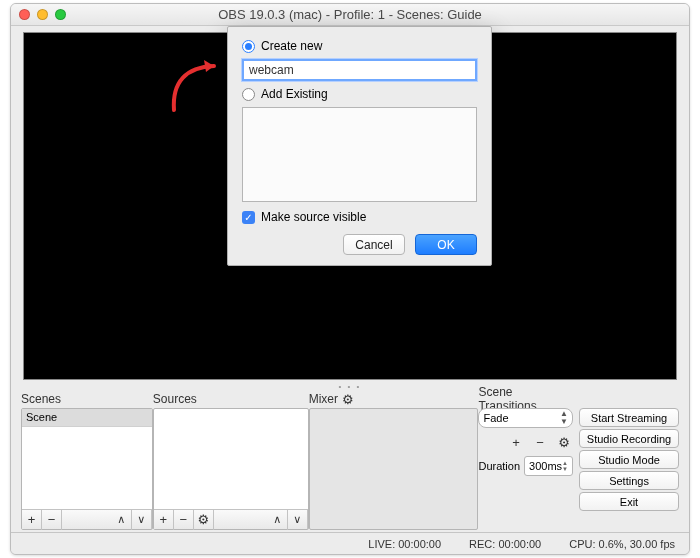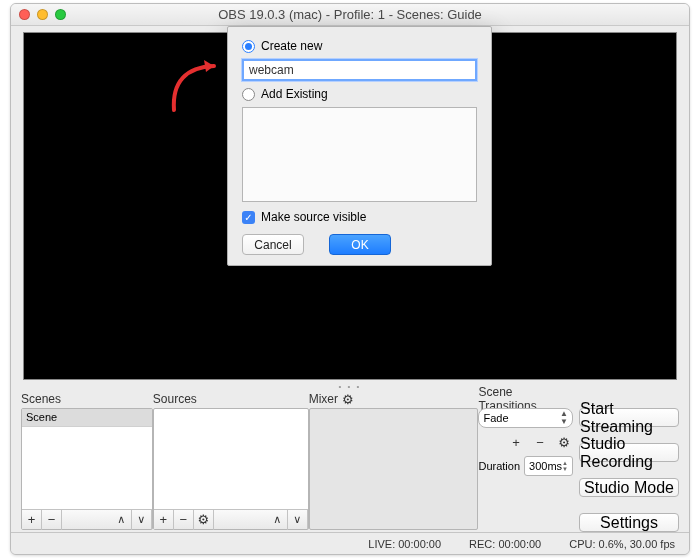--- a/index.html
+++ b/index.html
@@ -25,36 +25,36 @@
   .tbtn { width: 20px; height: 20px; border-right: 1px solid #c3c3c3; display: flex; align-items: center; justify-content: center; font-size: 13px; color: #333; cursor: pointer; }
   .gear { font-size: 13px; }
   .chev { font-size: 11px; }
   .transitions-body { display: flex; flex-direction: column; gap: 6px; padding-top: 0; }
   .select { height: 20px; border: 1px solid #b5b5b5; border-radius: 8px; background: #fff; font-size: 11px; padding: 1px 4px; display: flex; align-items: center; justify-content: space-between; }
   .mini-row { display: flex; align-items: center; gap: 6px; justify-content: flex-end; }
   .mini-btn { width: 18px; height: 16px; display: flex; align-items: center; justify-content: center; font-size: 13px; color: #333; cursor: pointer; }
   .dur-row { display: flex; align-items: center; gap: 4px; font-size: 11px; }
   .dur-input { flex: 1; height: 20px; border: 1px solid #b5b5b5; border-radius: 3px; background: #fff; font-size: 11px; padding: 1px 4px; display: flex; align-items: center; justify-content: space-between; }
   .stepper { display: flex; flex-direction: column; font-size: 6px; line-height: 6px; color: #666; }
-  .ctrl-btn { height: 19px; border: 1px solid #b5b5b5; border-radius: 4px; background: linear-gradient(#ffffff,#f2f2f2); font-size: 16px; display: flex; align-items: center; justify-content: center; margin-bottom: 16px; cursor: pointer; }
+  .ctrl-btn { height: 19px; border: 1px solid #b5b5b5; border-radius: 4px; background: linear-gradient(#ffffff,#f2f2f2); font-size: 11px; display: flex; align-items: center; justify-content: center; margin-bottom: 2px; cursor: pointer; }
   .statusbar { position: absolute; left: 0; right: 0; bottom: 0; height: 22px; border-top: 1px solid #c5c5c5; background: #ececec; display: flex; align-items: center; font-size: 11px; color: #333; }
   .status-seg { padding: 0 14px; }
   .status-spacer { flex: 1; }
 
   
   .dialog { position: absolute; left: 216px; top: 22px; width: 265px; height: 240px; background: #ececec; border: 1px solid #b0b0b0; border-radius: 2px; box-shadow: 0 8px 24px rgba(0,0,0,0.3); padding: 12px 14px 10px 14px; display: flex; flex-direction: column; gap: 6px; }
   .radio-row { display: flex; align-items: center; gap: 6px; font-size: 12px; }
   .radio { width: 13px; height: 13px; border-radius: 50%; border: 1px solid #888; background: #fff; display: flex; align-items: center; justify-content: center; }
   .radio.on { border-color: #2a7fff; }
   .radio.on::after { content: ""; width: 7px; height: 7px; background: #2a7fff; border-radius: 50%; }
   .text-input { height: 22px; border: 2px solid #6fa8ff; outline: 1px solid #b5d0ff; background: #fff; font-size: 12px; padding: 2px 5px; color: #333; }
   .listbox { flex: 1; border: 1px solid #b5b5b5; background: #fbfbfb; min-height: 70px; }
   .check-row { display: flex; align-items: center; gap: 6px; font-size: 12px; margin-top: 2px; }
   .check { width: 13px; height: 13px; border-radius: 3px; background: #3b82f6; display: flex; align-items: center; justify-content: center; color: #fff; font-size: 10px; }
-  .dialog-buttons { display: flex; gap: 25px; justify-content: flex-start; margin-top: 4px; }
+  .dialog-buttons { display: flex; gap: 10px; justify-content: flex-end; margin-top: 4px; }
   .btn { height: 21px; min-width: 62px; border-radius: 4px; font-size: 12px; display: flex; align-items: center; justify-content: center; cursor: pointer; }
   .btn.cancel { background: linear-gradient(#ffffff,#f1f1f1); border: 1px solid #b5b5b5; color: #222; }
   .btn.ok { background: linear-gradient(#4aa3ff,#1e7dff); border: 1px solid #1566d6; color: #fff; }
 
   
   .arrow { position: absolute; left: 155px; top: 48px; width: 70px; height: 70px; pointer-events: none; }
   .arrow path { stroke: #e42f2f; stroke-width: 4; fill: none; stroke-linecap: round; }
   .arrow polygon { fill: #e42f2f; }
 
   .resize-dots { position: absolute; left: 50%; transform: translateX(-50%); top: 378px; font-size: 8px; color: #999; letter-spacing: 2px; }

